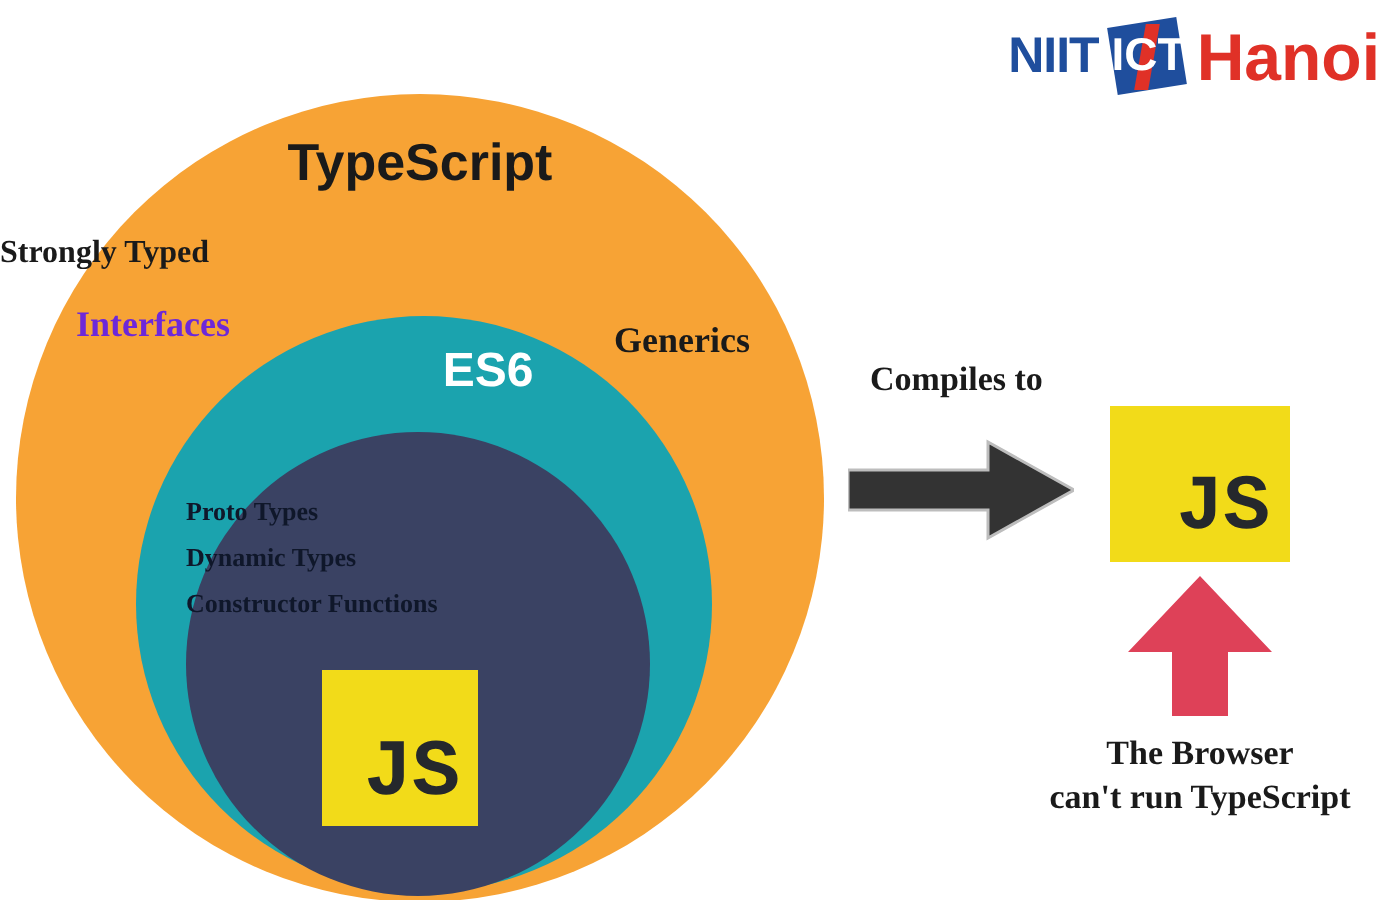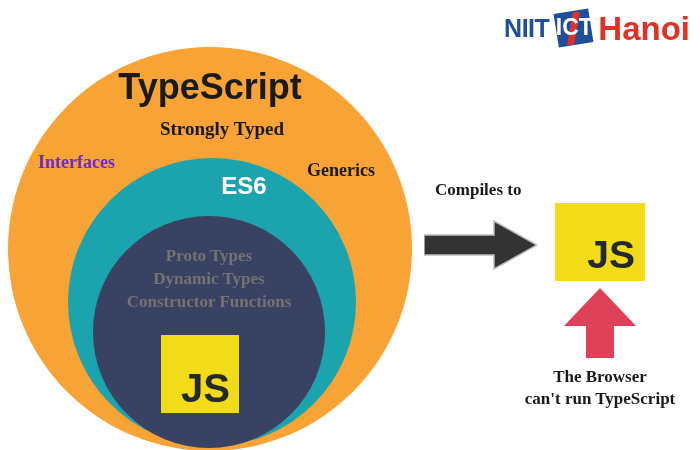--- a/index.html
+++ b/index.html
@@ -108,27 +108,27 @@
   }
 
   
   .lbl { position: absolute; white-space: nowrap; }
 
   #label-typescript {
     left: 0; top: 66px; width: 420px;
     text-align: center;
     font-family: "Liberation Sans", sans-serif;
     font-weight: bold;
-    font-size: 36px;
+    font-size: 26px;
     color: #1a1a1a;
   }
   #label-strongly-typed {
-    left: 12px; top: 118px; width: 420px;
-    text-align: center;
-    font-size: 19px;
+    left: 0; top: 118px; width: 420px;
+    text-align: left;
+    font-size: 16px;
     font-weight: bold;
     color: #1a1a1a;
   }
   #label-interfaces {
     left: 38px; top: 152px;
     font-size: 18px;
     font-weight: bold;
     color: #6d28d9;
   }
   #label-generics {
@@ -143,38 +143,37 @@
     font-family: "Liberation Sans", sans-serif;
     font-weight: bold;
     font-size: 24px;
     color: #ffffff;
     padding-left: 34px;
   }
   #inner-terms {
     position: absolute;
     left: 93px; top: 244px;
     width: 232px;
-    text-align: center;
-    color: #737373;
-    font-size: 17px;
+    color: #0f172a;
+    font-size: 13px;
     font-weight: bold;
     line-height: 23px;
   }
 
   
   .js-box {
     position: absolute;
     background: #F2DB19;
     display: flex;
     align-items: flex-end;
     justify-content: flex-end;
     box-sizing: border-box;
   }
   .js-box span {
-    font-family: Liberation Sans, sans-serif;
+    font-family: Liberation Mono, monospace;
     font-weight: bold;
     color: #25282C;
     line-height: 0.92;
   }
   #js-box-inner {
     left: 161px; top: 335px;
     width: 78px; height: 78px;
     padding: 0 9px 6px 0;
   }
   #js-box-inner span { font-size: 40px; }

